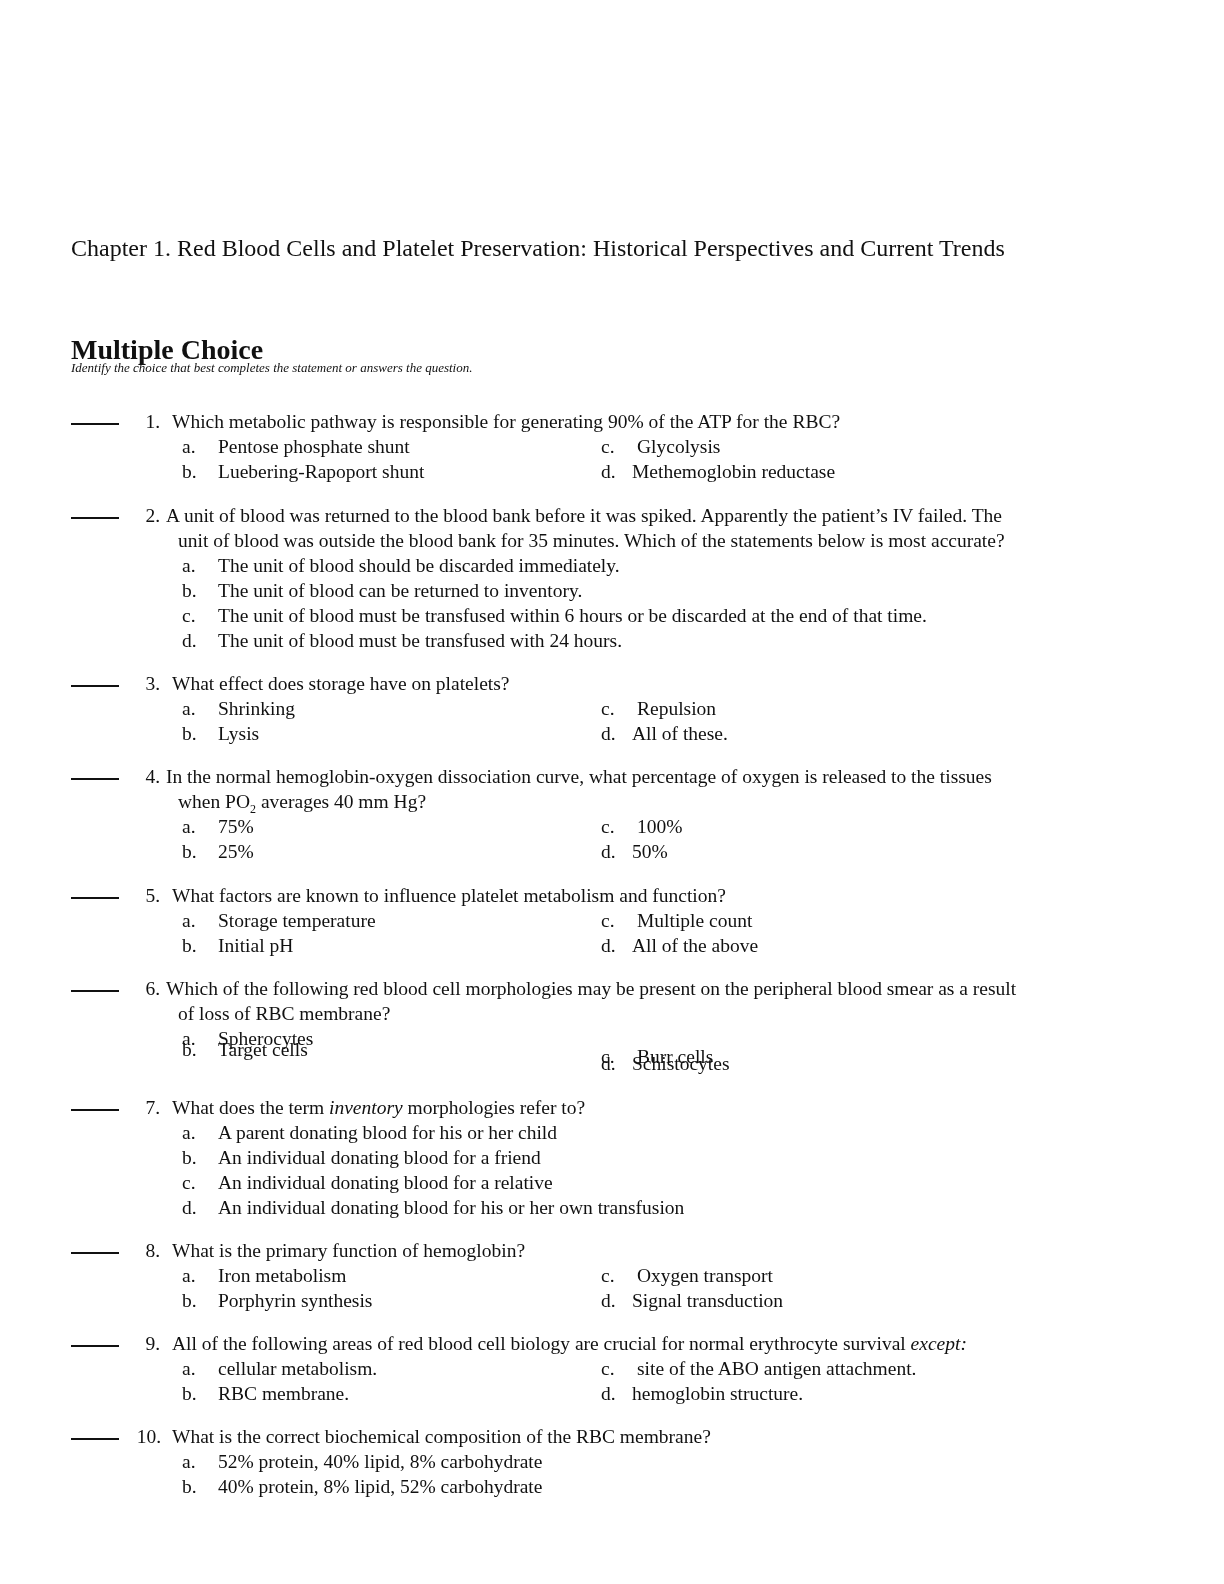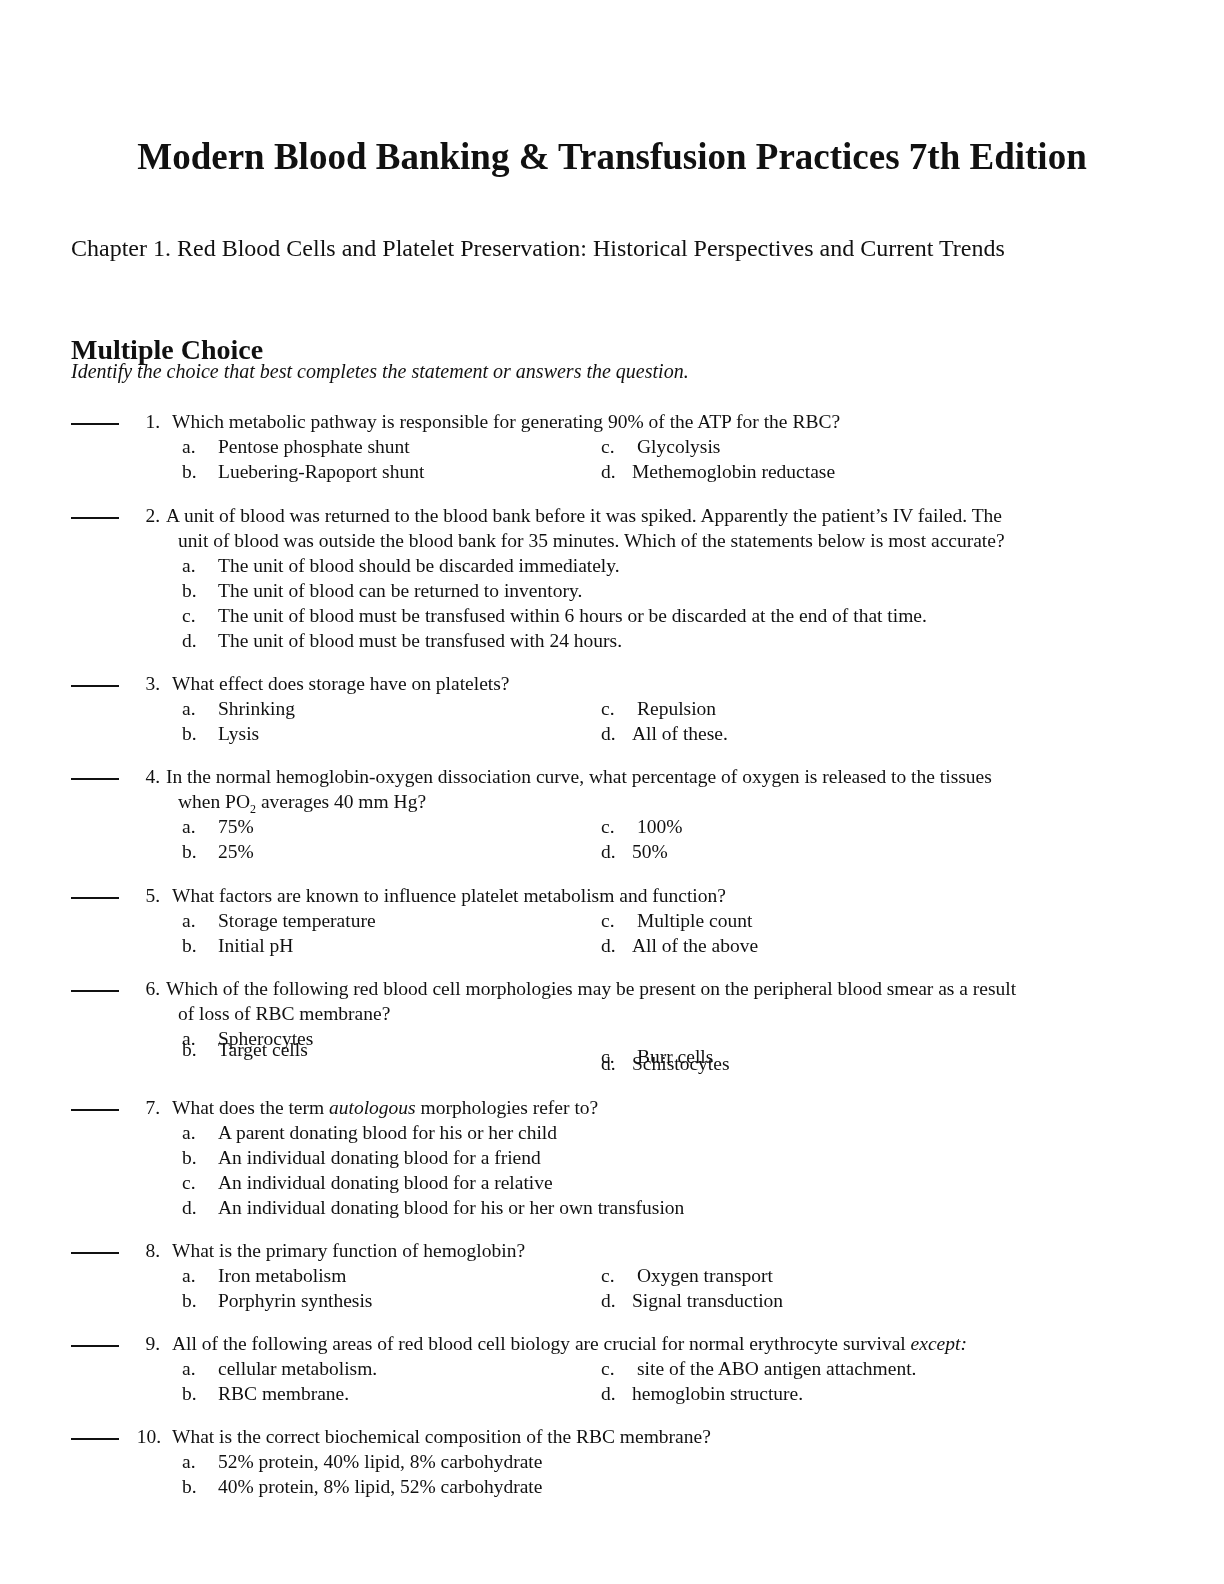--- a/index.html
+++ b/index.html
@@ -3,34 +3,33 @@
 <meta charset="utf-8">
 <style>
   html, body { margin: 0; padding: 0; background: #ffffff; }
   body { width: 1224px; height: 1584px; position: relative; overflow: hidden;
          font-family: "Liberation Serif", "DejaVu Serif", serif; color: #111; }
   .title { position: absolute; left: 0; width: 1224px; text-align: center;
            font-weight: bold; font-size: 37px; line-height: 46px; top: 134px; }
   .chapter { position: absolute; left: 71px; top: 233px; width: 1090px;
              font-weight: normal; font-size: 24px; line-height: 30px; }
   .section { position: absolute; left: 71px; top: 334px; font-weight: bold; font-size: 28px; }
-  .instr { position: absolute; left: 71px; top: 360px; font-style: italic; font-size: 20px; }
+  .instr { position: absolute; left: 71px; top: 360px; font-style: italic; font-size: 13px; }
   .q { position: absolute; left: 0; width: 1224px; font-size: 19.5px; line-height: 25px; }
   .blank { position: absolute; left: 71px; top: 14px; width: 48px; border-bottom: 2px solid #111; }
   .qnum { position: absolute; width: 30px; text-align: right; }
   .qtext { position: absolute; left: 178px; width: 950px; }
   .opt { position: absolute; }
   .ol { display: inline-block; width: 36px; text-align: left; }
   sub { font-size: 12px; }
 </style>
 </head>
 <body>
 
 <div class="title">
-  <div>Modern Blood Banking &amp; Transfusion Practices 7th Edition</div>
 </div>
 <div class="chapter">Chapter 1. Red Blood Cells and Platelet Preservation: Historical Perspectives and Current Trends</div>
 <div class="section">Multiple Choice</div>
 <div class="instr">Identify the choice that best completes the statement or answers the question.</div>
 
 <div class="q" style="top:409px">
   <div class="blank"></div>
   <span class="qnum" style="left:130px">1.</span>
   <span class="qtext" style="left:172px">Which metabolic pathway is responsible for generating 90% of the ATP for the RBC?</span>
   <div class="opt" style="left:182px;top:25px"><span class="ol">a.</span><span>Pentose phosphate shunt</span></div>
@@ -88,21 +87,21 @@
   <span class="qtext" style="top:25px">of loss of RBC membrane?</span>
   <div class="opt" style="left:182px;top:50px"><span class="ol">a.</span><span>Spherocytes</span></div>
   <div class="opt" style="left:182px;top:61px"><span class="ol">b.</span><span>Target cells</span></div>
   <div class="opt" style="left:601px;top:68px"><span class="ol">c.</span><span>Burr cells</span></div>
   <div class="opt" style="left:601px;top:75px"><span class="ol" style="width:31px">d.</span><span>Schistocytes</span></div>
 </div>
 
 <div class="q" style="top:1095px">
   <div class="blank"></div>
   <span class="qnum" style="left:130px">7.</span>
-  <span class="qtext" style="left:172px"><span>What does the term </span><em>autologous</em><span> morphologies refer to?</span></span>
+  <span class="qtext" style="left:172px"><span>What does the term </span><em>inventory</em><span> morphologies refer to?</span></span>
   <div class="opt" style="left:182px;top:25px"><span class="ol">a.</span><span>A parent donating blood for his or her child</span></div>
   <div class="opt" style="left:182px;top:50px"><span class="ol">b.</span><span>An individual donating blood for a friend</span></div>
   <div class="opt" style="left:182px;top:75px"><span class="ol">c.</span><span>An individual donating blood for a relative</span></div>
   <div class="opt" style="left:182px;top:100px"><span class="ol">d.</span><span>An individual donating blood for his or her own transfusion</span></div>
 </div>
 
 <div class="q" style="top:1238px">
   <div class="blank"></div>
   <span class="qnum" style="left:130px">8.</span>
   <span class="qtext" style="left:172px">What is the primary function of hemoglobin?</span>

